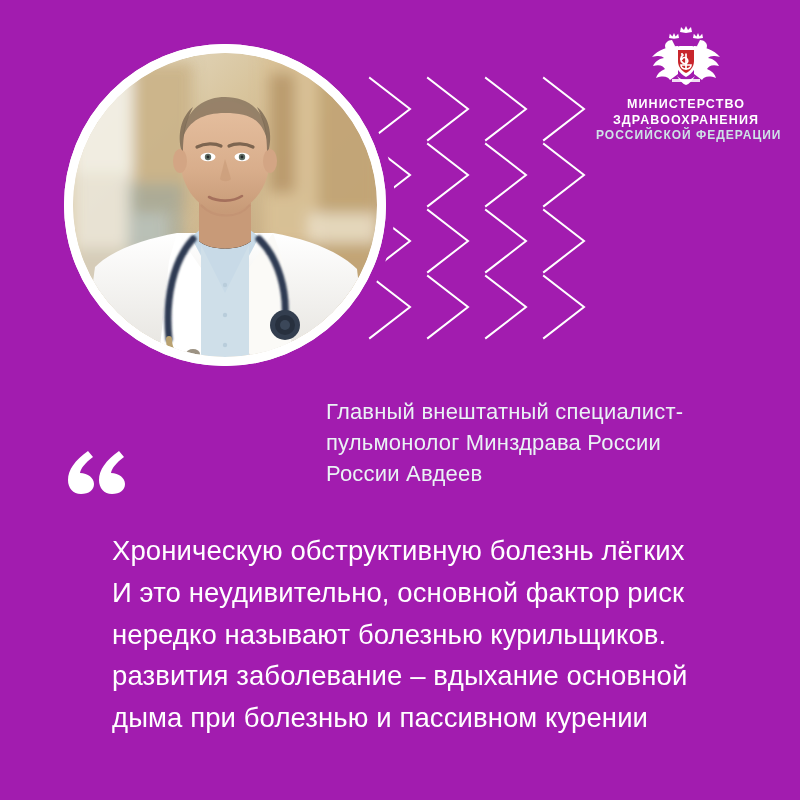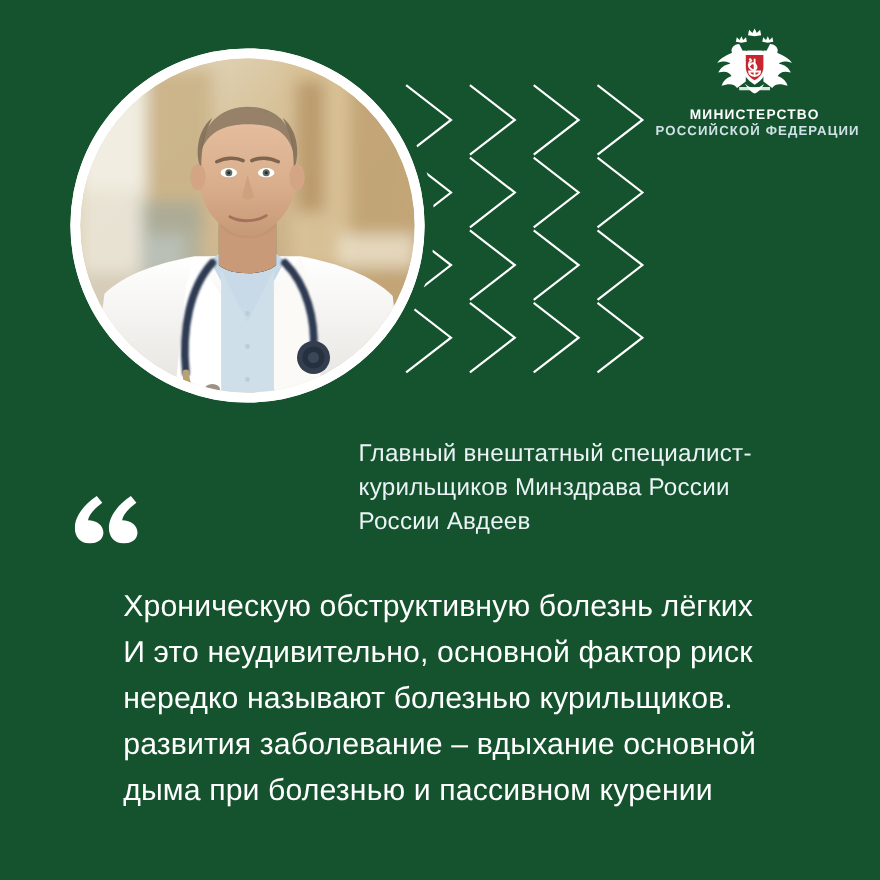--- a/index.html
+++ b/index.html
@@ -10,21 +10,21 @@
   }
   body {
     font-family: "Liberation Sans", sans-serif;
     -webkit-font-smoothing: antialiased;
   }
   .card {
     position: relative;
     width: 800px;
     height: 800px;
     overflow: hidden;
-    background: #14532d;
+    background: #a21caf;
   }
 
   
   .chevron-layer {
     position: absolute;
     left: 0;
     top: 0;
     width: 800px;
     height: 420px;
     pointer-events: none;
@@ -293,26 +293,27 @@
       <path d="M28 26 h16 v11 c0 6-4 10-8 12-4-2-8-6-8-12z" fill="#c8262c"></path>
 
       <g fill="none" stroke="#ffffff" stroke-width="1.7" stroke-linecap="round">
         <path d="M36 30 v15"></path>
         <path d="M33 31 c-3 2-3 6 0 8 3 2 6-1 4-4 -1-2-4-2-5 0"></path>
         <path d="M36 45 c-3 0-5-2-5-4 h10 c0 2-2 4-5 4z"></path>
       </g>
       <circle cx="32" cy="30" r="1.1" fill="#ffffff"></circle>
     </svg>
     <div class="logo-line">МИНИСТЕРСТВО</div>
+    <div class="logo-line">ЗДРАВООХРАНЕНИЯ</div>
     <div class="logo-line dim">РОССИЙСКОЙ ФЕДЕРАЦИИ</div>
   </div>
 
   <div class="attribution">
     <div>Главный внештатный специалист-</div>
-    <div>курильщиков Минздрава России</div>
+    <div>пульмонолог Минздрава России</div>
     <div>России Авдеев</div>
   </div>
 
   <div class="quote-mark">
     <svg width="62" height="46" viewBox="0 0 62 46" aria-hidden="true">
       <g fill="#ffffff">
         <path d="M13 46 C5 46 0 40 0 32 C0 22 7 12 20 3 L25 9 C17 15 13 20 12 25 C20 25 26 30 26 36 C26 42 21 46 13 46 Z"></path>
         <path d="M44 46 C36 46 31 40 31 32 C31 22 38 12 51 3 L56 9 C48 15 44 20 43 25 C51 25 57 30 57 36 C57 42 52 46 44 46 Z"></path>
       </g>
     </svg>

